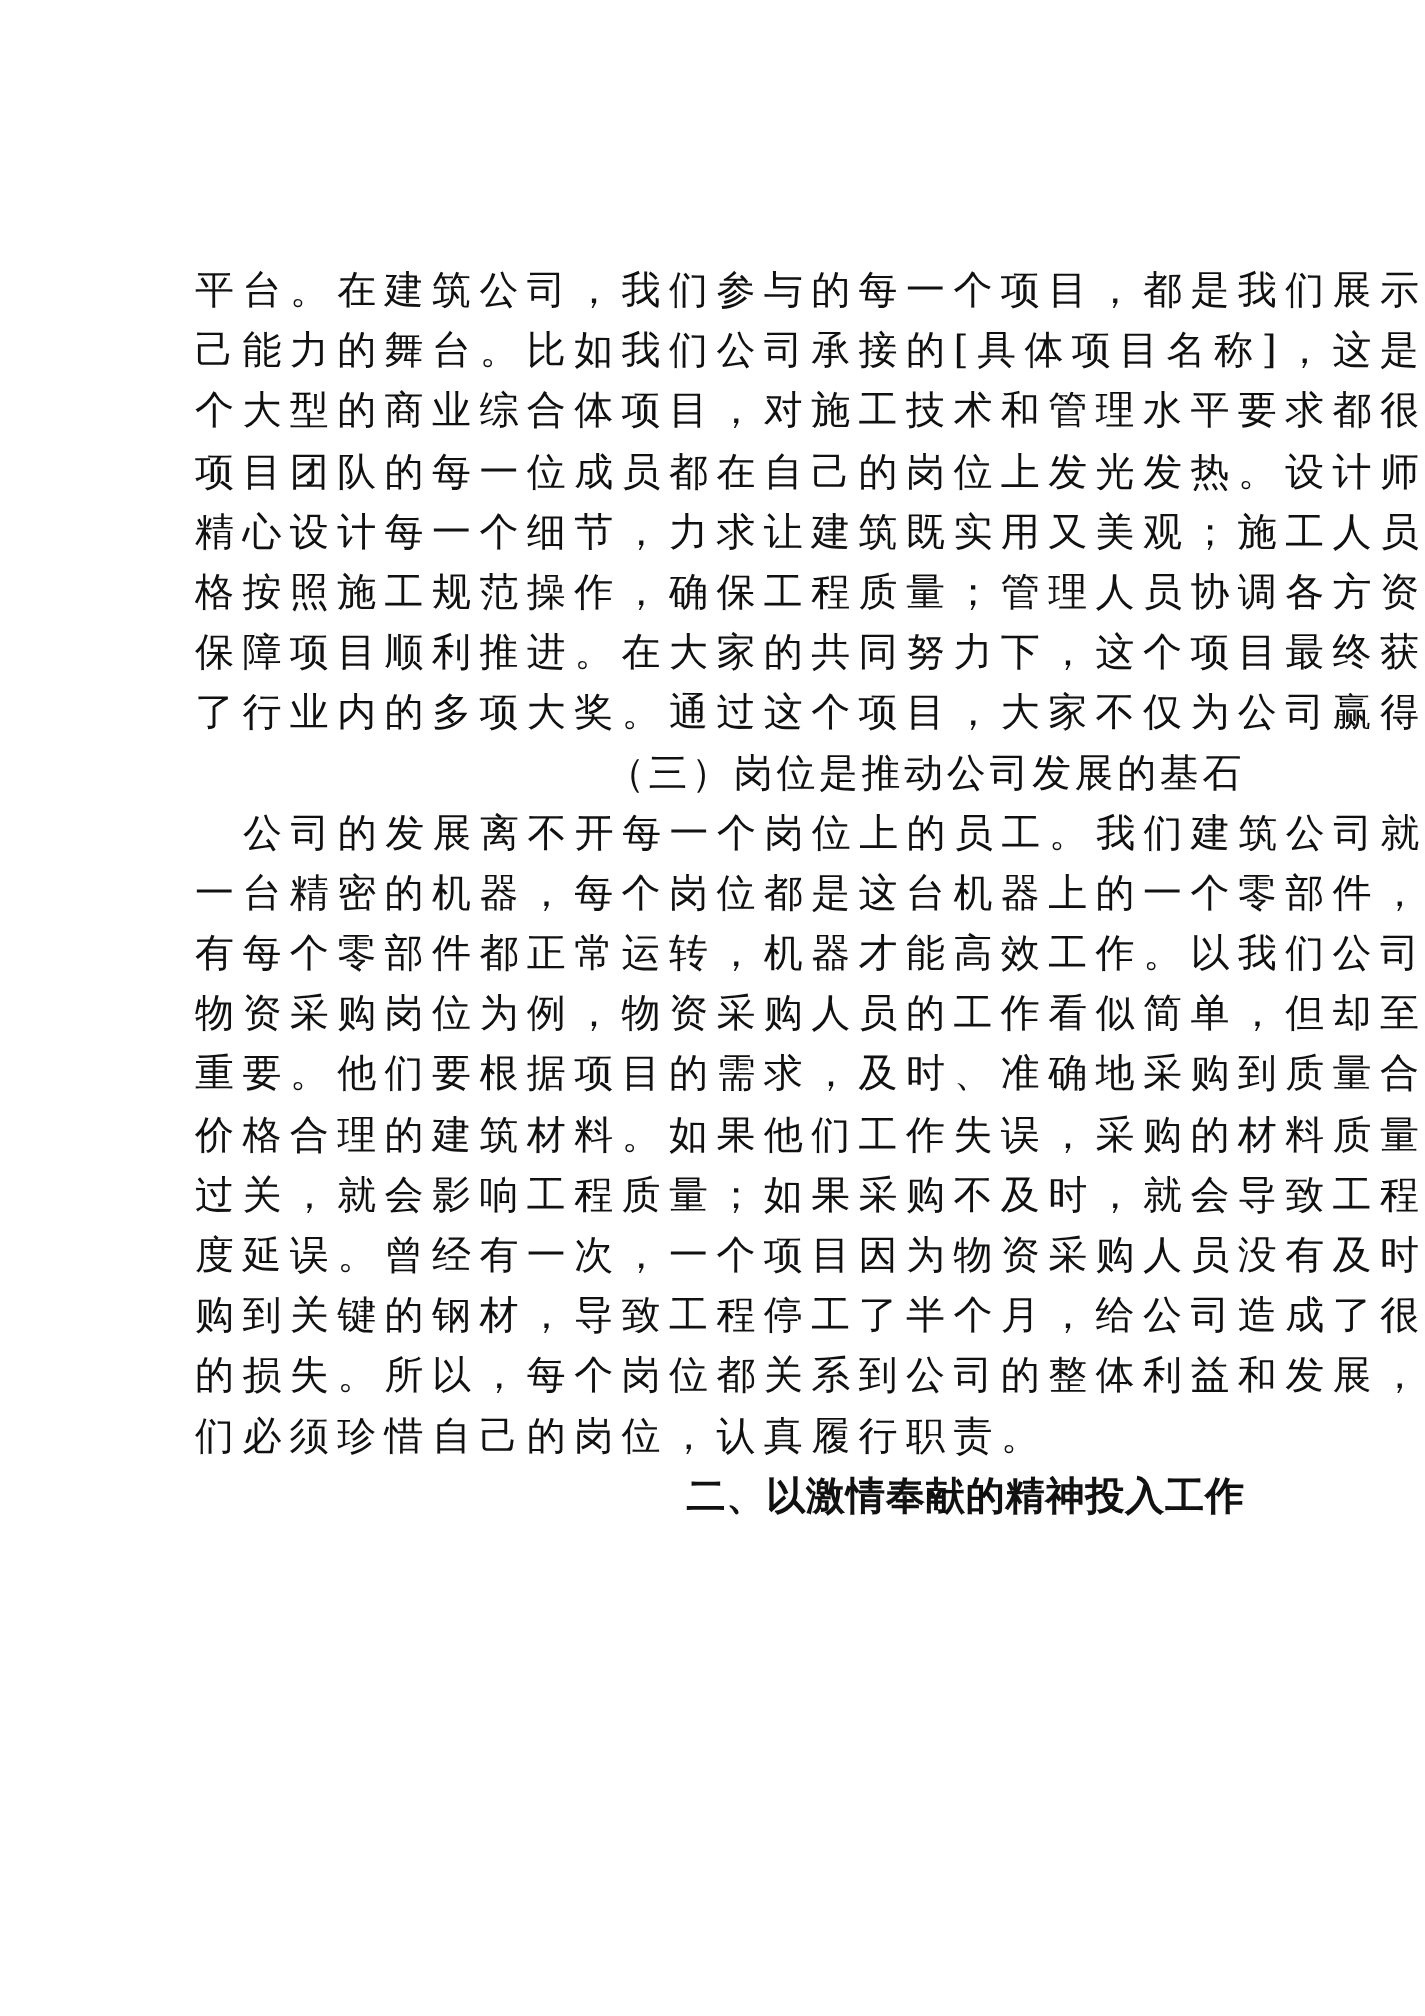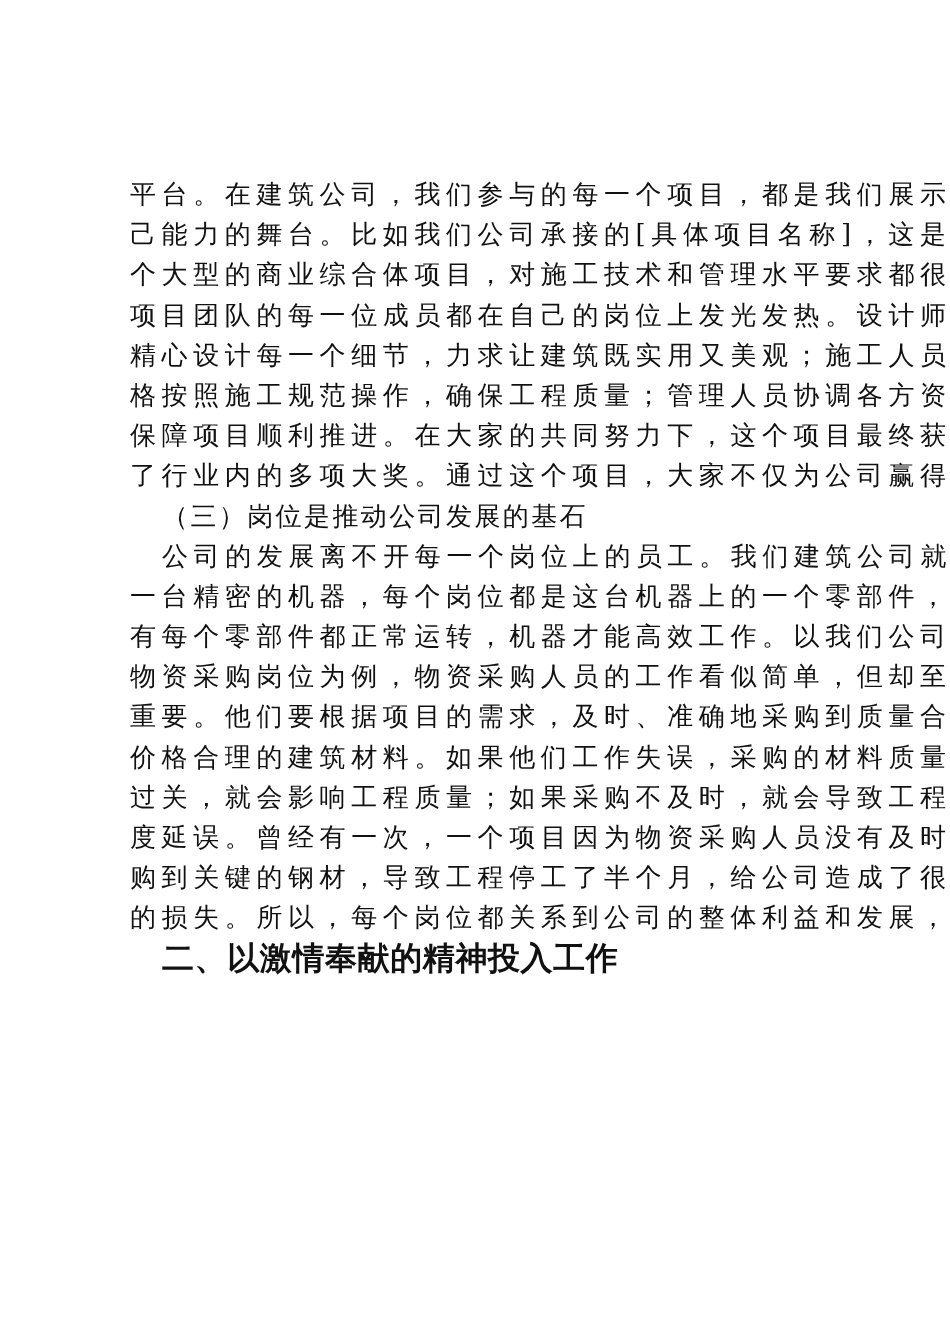--- a/index.html
+++ b/index.html
@@ -24,29 +24,30 @@
     .line {
       display: block;
       height: 40.2px;
       line-height: 40.2px;
       font-size: 26px;
       letter-spacing: 5.6px;
       white-space: nowrap;
     }
     .indent {
       padding-left: 32px;
+      text-align: right;
     }
     .sub-heading {
       letter-spacing: 2.4px;
     }
     .section-heading {
-      font-family: Liberation Sans, sans-serif;
+      font-family: Liberation Serif, serif;
       font-weight: bold;
       letter-spacing: 0.6px;
-      font-size: 32px;
+      font-size: 26px;
     }
   </style>
 </head>
 <body>
 
 <div class="page">
 
   <div>
     <span class="line">平台。在建筑公司，我们参与的每一个项目，都是我们展示自</span>
     <span class="line">己能力的舞台。比如我们公司承接的[具体项目名称]，这是一</span>
@@ -64,17 +65,18 @@
     <span class="line indent">公司的发展离不开每一个岗位上的员工。我们建筑公司就像</span>
     <span class="line">一台精密的机器，每个岗位都是这台机器上的一个零部件，只</span>
     <span class="line">有每个零部件都正常运转，机器才能高效工作。以我们公司的</span>
     <span class="line">物资采购岗位为例，物资采购人员的工作看似简单，但却至关</span>
     <span class="line">重要。他们要根据项目的需求，及时、准确地采购到质量合格、</span>
     <span class="line">价格合理的建筑材料。如果他们工作失误，采购的材料质量不</span>
     <span class="line">过关，就会影响工程质量；如果采购不及时，就会导致工程进</span>
     <span class="line">度延误。曾经有一次，一个项目因为物资采购人员没有及时采</span>
     <span class="line">购到关键的钢材，导致工程停工了半个月，给公司造成了很大</span>
     <span class="line">的损失。所以，每个岗位都关系到公司的整体利益和发展，我</span>
+    <span class="line">们必须珍惜自己的岗位，认真履行职责。</span>
   </div>
 
   <span class="line indent section-heading">二、以激情奉献的精神投入工作</span>
 
 </div>
 
 </body></html>

